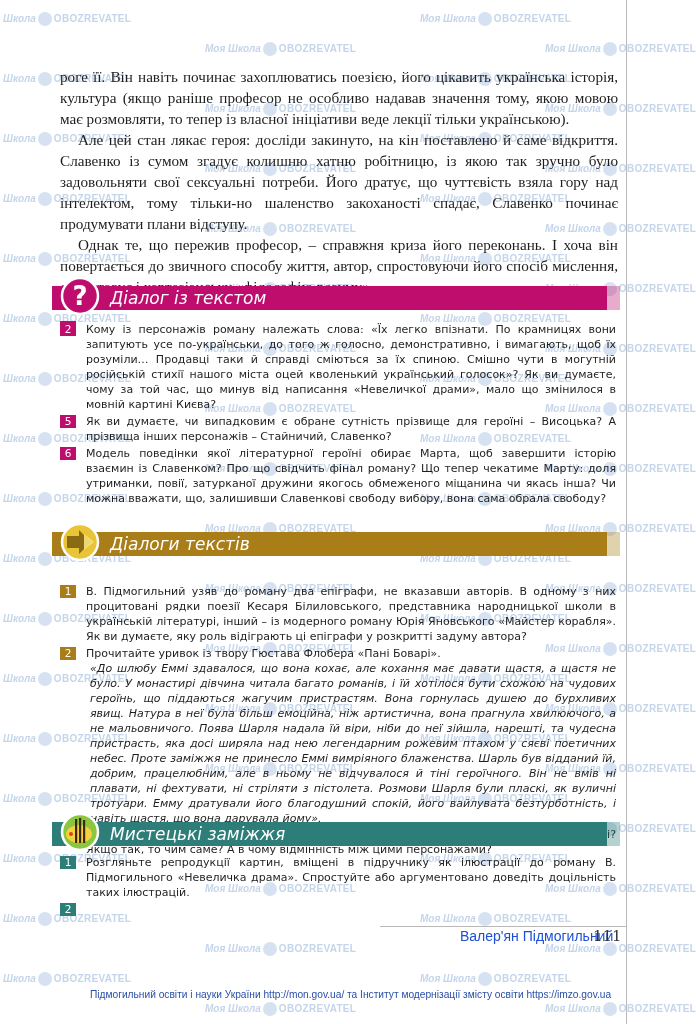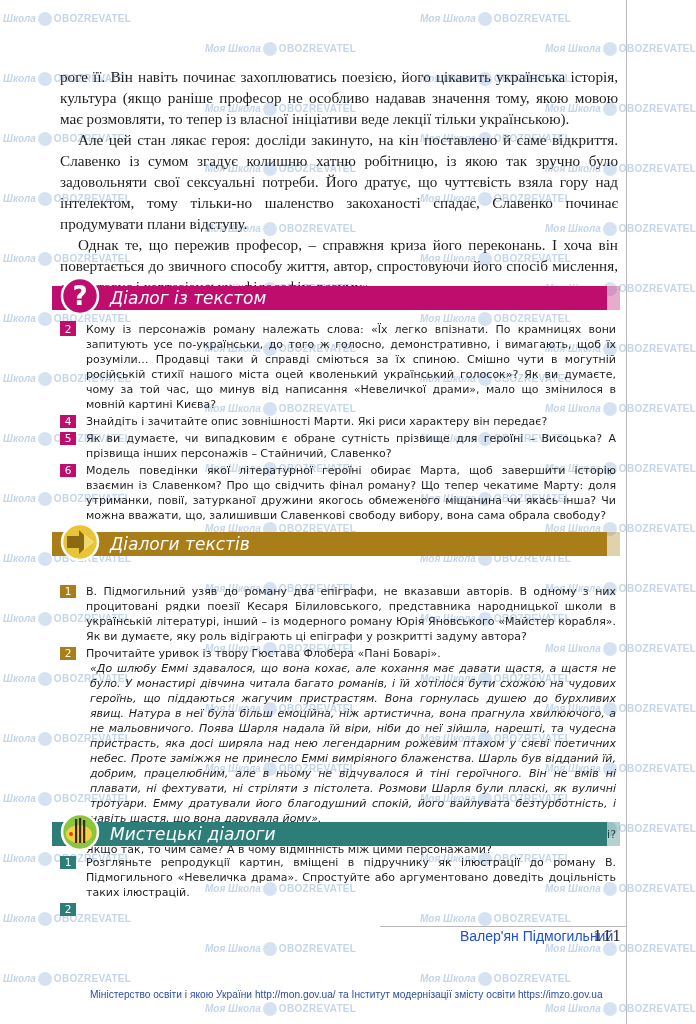--- a/index.html
+++ b/index.html
@@ -135,21 +135,21 @@
     <circle cx="20" cy="20" r="18" fill="#bf0d6e" stroke="#ffffff" stroke-width="2.5"></circle>
     <text x="20" y="29" text-anchor="middle" font-family="DejaVu Sans, sans-serif" font-weight="bold" font-size="26" fill="#ffffff">?</text>
   </svg>
   <div class="title">Діалог із текстом</div>
 </div>
 
 <div class="qlist" style="top:320px;">
   <div class="q"><span class="num" style="background:#bf0d6e;">1</span></div>
   <div class="q"><span class="num" style="background:#bf0d6e;">2</span><span>Кому із персонажів роману належать слова: «Їх легко впізнати. По крамницях вони запитують усе по-українськи, до того ж голосно, демонстративно, і вимагають, щоб їх розуміли… Продавці таки й справді сміються за їх спиною. Смішно чути в могутній російській стихії нашого міста оцей кволенький український голосок»? Як ви думаєте, чому за той час, що минув від написання «Невеличкої драми», мало що змінилося в мовній картині Києва?</span></div>
   <div class="q"><span class="num" style="background:#bf0d6e;">3</span></div>
-  <div class="q"><span class="num" style="background:#bf0d6e;">4</span><span>Знайдіть і зачитайте опис зовнішності Марти. Які риси характеру він передає?</span></div>
+  <div class="q"><span class="num" style="background:#bf0d6e;">4</span></div>
   <div class="q"><span class="num" style="background:#bf0d6e;">5</span><span>Як ви думаєте, чи випадковим є обране сутність прізвище для героїні – Висоцька? А прізвища інших персонажів – Стайничий, Славенко?</span></div>
   <div class="q"><span class="num" style="background:#bf0d6e;">6</span><span>Модель поведінки якої літературної героїні обирає Марта, щоб завершити історію взаємин із Славенком? Про що свідчить фінал роману? Що тепер чекатиме Марту: доля утриманки, повії, затурканої дружини якогось обмеженого міщанина чи якась інша? Чи можна вважати, що, залишивши Славенкові свободу вибору, вона сама обрала свободу?</span></div>
 </div>
 
 <div class="sec-head" style="top:532px;">
   <div class="bar" style="background:#a97d17;"></div>
   <div class="bar-tail" style="background:#a97d17;"></div>
   <svg class="badge-icon" viewBox="0 0 40 40">
     <circle cx="20" cy="20" r="18" fill="#e9c436" stroke="#ffffff" stroke-width="2.5"></circle>
     <path d="M7 14 H19 V8 L31 20 L19 32 V26 H7 Z" fill="#8a6a12"></path>
@@ -172,27 +172,27 @@
   <div class="bar" style="background:#2d7d78;"></div>
   <div class="bar-tail" style="background:#2d7d78;"></div>
   <svg class="badge-icon" viewBox="0 0 40 40">
     <circle cx="20" cy="20" r="18" fill="#8cc63f" stroke="#ffffff" stroke-width="2.5"></circle>
     <ellipse cx="19" cy="22" rx="13" ry="9" fill="#f5d040"></ellipse>
     <rect x="15" y="7" width="2.2" height="24" fill="#3a2a10"></rect>
     <rect x="19" y="6" width="2.2" height="25" fill="#3a2a10"></rect>
     <rect x="23" y="8" width="2.2" height="23" fill="#3a2a10"></rect>
     <circle cx="11" cy="22" r="2" fill="#d9451f"></circle>
   </svg>
-  <div class="title">Мистецькі діалоги</div>
+  <div class="title">Мистецькі заміжжя</div>
 </div>
 
 <div class="qlist" style="top:855px;">
   <div class="q"><span class="num" style="background:#2d7d78;">1</span><span>Розгляньте репродукції картин, вміщені в підручнику як ілюстрації до роману В. Підмогильного «Невеличка драма». Спростуйте або аргументовано доведіть доцільність таких ілюстрацій.</span></div>
   <div class="q"><span class="num" style="background:#2d7d78;">2</span></div>
 </div>
 
 <div class="footer-line"></div>
 <div class="running-title">Валер'ян Підмогильний</div>
 <div class="page-num">111</div>
 
 <div class="license">
-  <div>Міністерство освіти і якою України http://mon.gov.ua/ та Інститут модернізації змісту освіти https://imzo.gov.ua</div>
+  <div>Підмогильний освіти і науки України http://mon.gov.ua/ та Інститут модернізації змісту освіти https://imzo.gov.ua</div>
 </div>
 
 </body></html>

